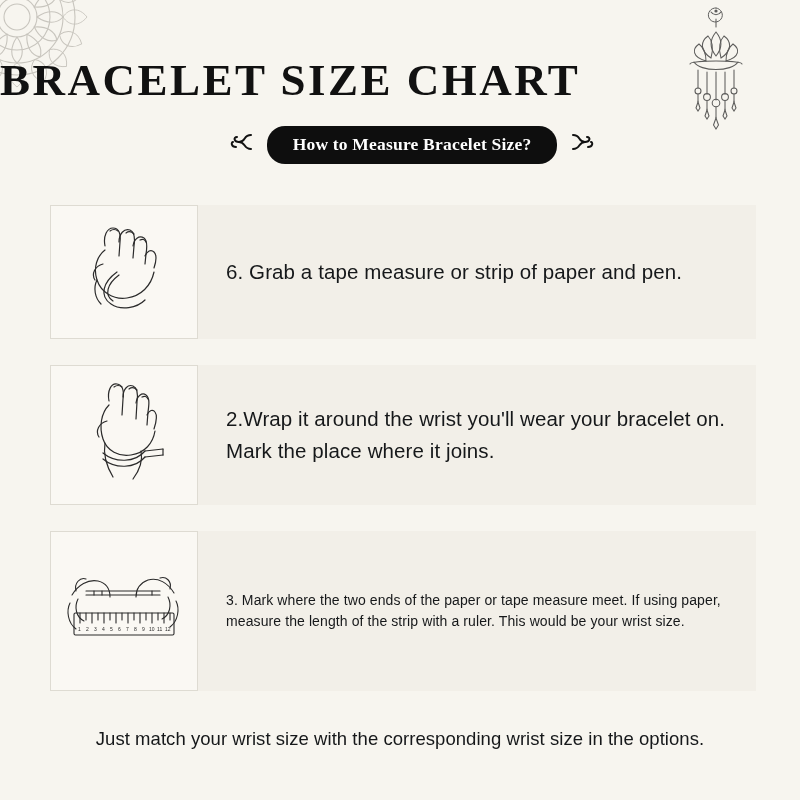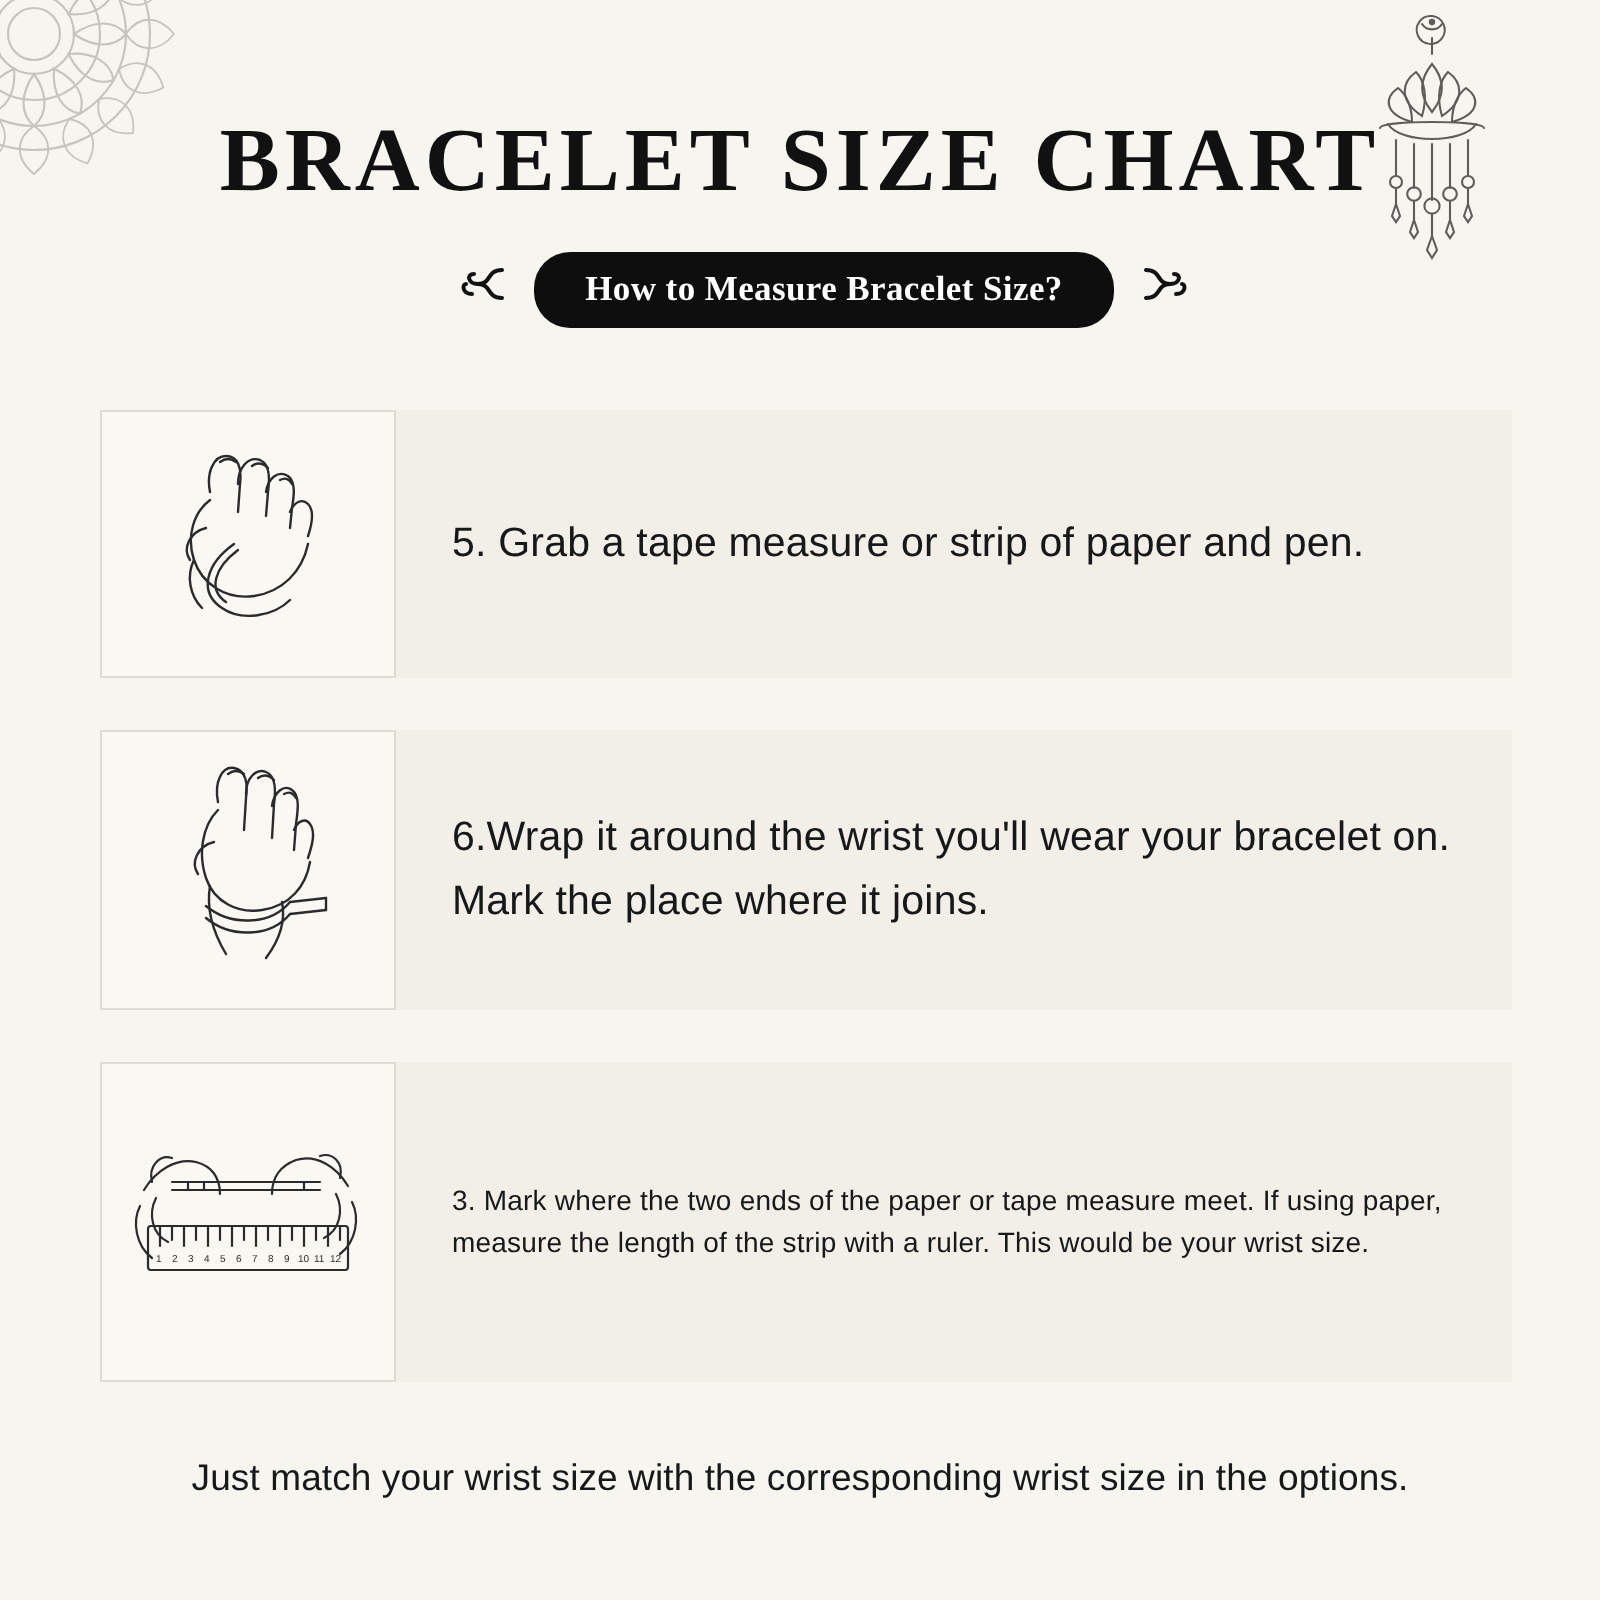--- a/index.html
+++ b/index.html
@@ -44,21 +44,20 @@
     opacity: 0.75;
     pointer-events: none;
   }
 
   
   .title {
     position: absolute;
     top: 54px;
     left: 0;
     width: 800px;
-    text-align: center;
     font-family: "Liberation Serif", serif;
     font-size: 45px;
     letter-spacing: 2.5px;
     font-weight: 700;
     color: #111;
     white-space: nowrap;
   }
 
   
   .subtitle-row {
@@ -340,21 +339,21 @@
             <path d="M46 38 C38 44 34 56 38 68 C42 80 54 88 68 86 C82 84 92 74 95 60"></path>
             <path d="M38 68 C34 76 36 86 42 92"></path>
 
             <path d="M44 52 C36 54 32 62 36 68"></path>
 
             <path d="M58 60 C44 70 40 84 52 92 C62 99 78 96 86 88"></path>
             <path d="M60 63 C48 72 45 83 54 89"></path>
           </g>
         </svg>
       </div>
-      <div class="step-text">5. Grab a tape measure or strip of paper and pen.</div>
+      <div class="step-text">6. Grab a tape measure or strip of paper and pen.</div>
     </div>
 
     <div class="step step-2">
       <div class="thumb">
         <svg width="130" height="128" viewBox="0 0 130 128" aria-hidden="true">
           <g fill="none" stroke="#2b2b2b" stroke-width="1.2" stroke-linecap="round" stroke-linejoin="round">
 
             <path d="M50 30 C48 20 52 12 58 13 C64 14 65 21 64 28 L63 44"></path>
             <path d="M64 26 C64 18 69 13 74 15 C79 17 79 24 78 31 L77 48"></path>
             <path d="M77 32 C78 25 83 21 87 24 C91 27 90 34 89 41 L88 54"></path>
@@ -371,21 +370,21 @@
             <path d="M82 80 C84 90 80 100 74 108"></path>
 
             <path d="M44 82 C56 92 76 92 86 80"></path>
             <path d="M44 88 C56 98 76 98 86 86"></path>
             <path d="M86 80 L104 78"></path>
             <path d="M86 86 L104 84"></path>
             <path d="M104 78 L104 84"></path>
           </g>
         </svg>
       </div>
-      <div class="step-text">6.Wrap it around the wrist you'll wear your bracelet on. Mark the place where it joins.</div>
+      <div class="step-text">2.Wrap it around the wrist you'll wear your bracelet on. Mark the place where it joins.</div>
     </div>
 
     <div class="step step-3">
       <div class="thumb">
         <svg width="136" height="120" viewBox="0 0 136 120" aria-hidden="true">
           <g fill="none" stroke="#2b2b2b" stroke-width="1.1" stroke-linecap="round" stroke-linejoin="round">
 
             <path d="M16 44 C22 34 32 28 42 30 C50 32 54 38 54 46"></path>
             <path d="M20 40 C18 32 24 26 30 28"></path>
             <path d="M14 52 C10 60 12 72 20 78"></path>

